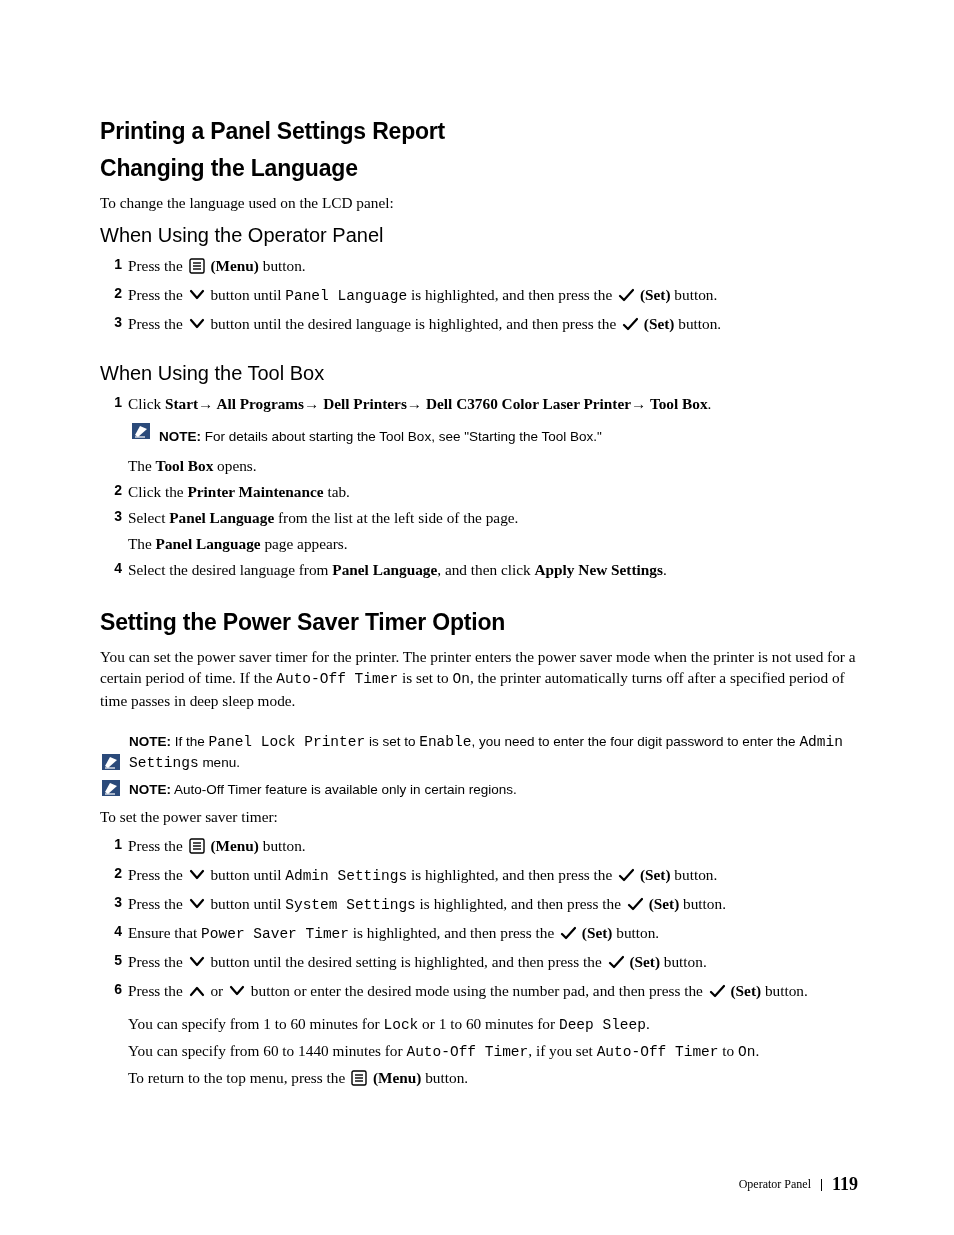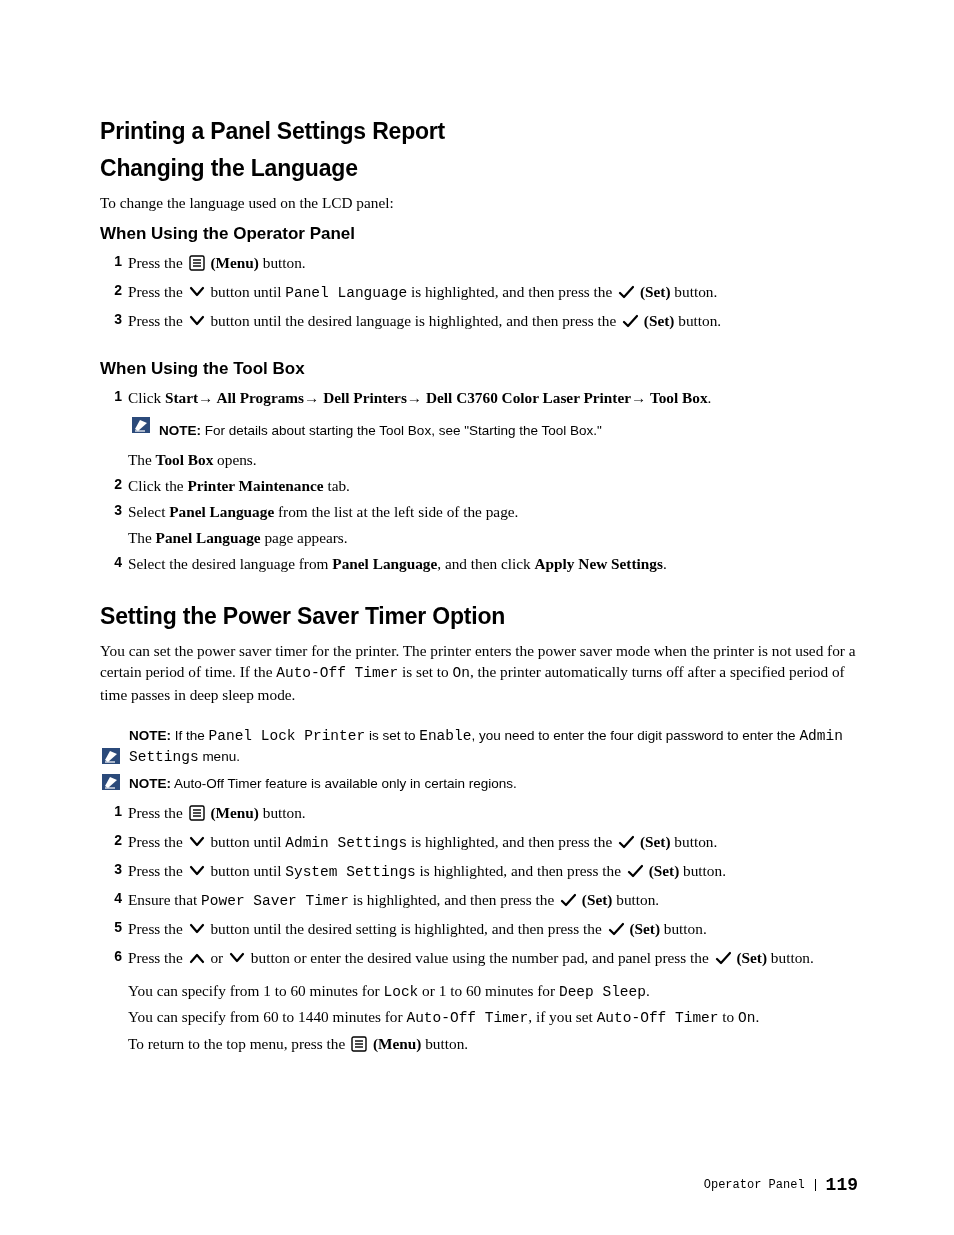--- a/index.html
+++ b/index.html
@@ -25,22 +25,22 @@
     font-stretch: condensed;
   }
   h2.section + p.lead { margin-top: 6px; }
   p.lead {
     font-size: 15.3px;
     line-height: 1.42;
     margin: 0 0 20px 0;
   }
   h3.sub {
     font-family: "Helvetica Neue", Helvetica, Arial, sans-serif;
-    font-weight: 700;
-    font-size: 17px;
+    font-weight: 400;
+    font-size: 20px;
     margin: 8px 0 6px 0;
   }
   ol.steps {
     list-style: none;
     margin: 0 0 6px 0;
     padding: 0 0 0 28px;
   }
   ol.steps > li {
     position: relative;
     font-size: 15.3px;
@@ -77,21 +77,21 @@
     flex: 1;
   }
   .note-label { font-weight: 700; }
   .spacer-s { height: 8px; }
   .spacer-m { height: 20px; }
 
   .footer {
     position: absolute;
     bottom: 40px;
     right: 96px;
-    font-family: Liberation Mono, monospace;
+    font-family: Liberation Serif, serif;
     font-size: 12px;
     display: flex;
     align-items: center;
     gap: 10px;
   }
   .footer .div {
     width: 1px; height: 12px; background: #000;
   }
   .footer .pn { font-weight: 700; font-size: 18px; }
   .arrow { font-family: Georgia, serif; }
@@ -197,20 +197,21 @@
 
   <div class="note-row">
     <span class="ico"><svg width="18" height="16">
           <use href="#i-note"></use>
         </svg></span>
     <div class="note-body">
       <span class="note-label">NOTE:</span><span> Auto-Off Timer feature is available only in certain regions.</span>
     </div>
   </div>
 
+  <p class="lead" style="margin:2px 0 6px 0">To set the power saver timer:</p>
 
   <ol class="steps">
     <li><span class="num">1</span>
       <span>Press the </span><span class="ico"><svg width="16" height="16">
             <use href="#i-menu"></use>
           </svg></span><span class="b"> (Menu)</span><span> button.</span>
     </li>
     <li><span class="num">2</span>
       <span>Press the </span><span class="ico"><svg width="16" height="16">
             <use href="#i-down"></use>
@@ -235,21 +236,21 @@
             <use href="#i-down"></use>
           </svg></span><span> button until the desired setting is highlighted, and then press the </span><span class="ico"><svg width="16" height="16">
             <use href="#i-check"></use>
           </svg></span><span class="b"> (Set)</span><span> button.</span>
     </li>
     <li><span class="num">6</span>
       <span>Press the </span><span class="ico"><svg width="16" height="16">
             <use href="#i-up"></use>
           </svg></span><span> or </span><span class="ico"><svg width="16" height="16">
             <use href="#i-down"></use>
-          </svg></span><span> button or enter the desired value using the number pad, and panel press the </span><span class="ico"><svg width="16" height="16">
+          </svg></span><span> button or enter the desired mode using the number pad, and then press the </span><span class="ico"><svg width="16" height="16">
             <use href="#i-check"></use>
           </svg></span><span class="b"> (Set)</span><span> button.</span>
       <div style="height:4px"></div>
       <div><span>You can specify from 1 to 60 minutes for </span><span class="mono">Lock</span><span> or 1 to 60 minutes for </span><span class="mono">Deep Sleep</span><span>.</span></div>
       <div><span>You can specify from 60 to 1440 minutes for </span><span class="mono">Auto-Off Timer</span><span>, if you set </span><span class="mono">Auto-Off Timer</span><span> to </span><span class="mono">On</span><span>.</span></div>
       <div><span>To return to the top menu, press the </span><span class="ico"><svg width="16" height="16">
               <use href="#i-menu"></use>
             </svg></span><span class="b"> (Menu)</span><span> button.</span></div>
     </li>
   </ol>

